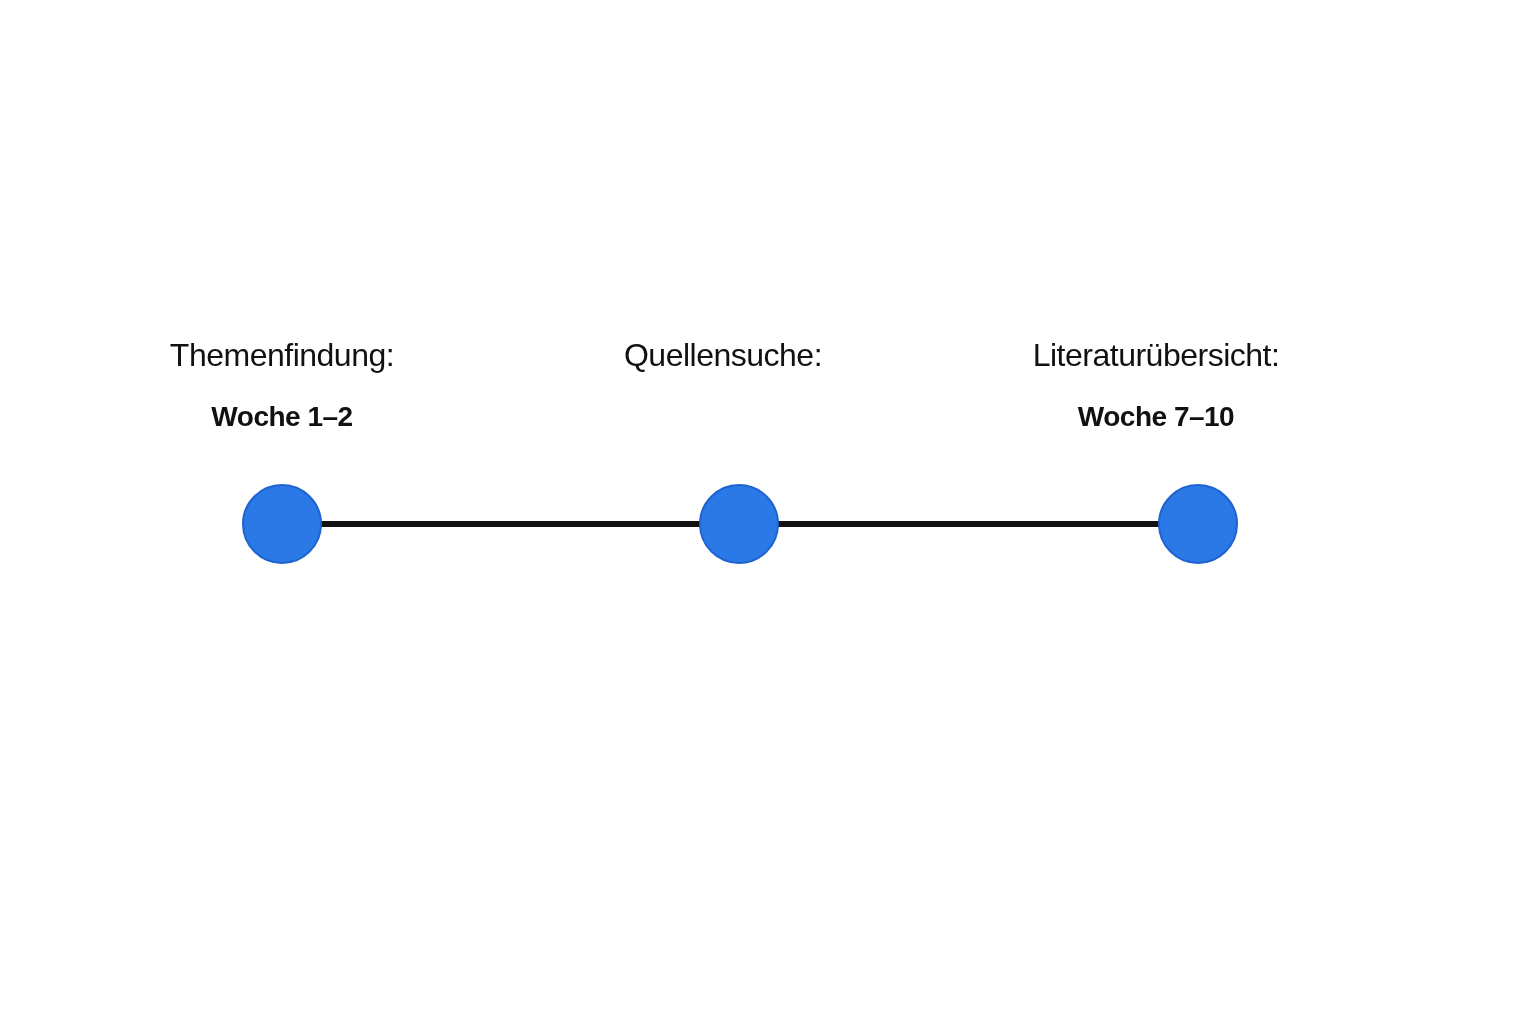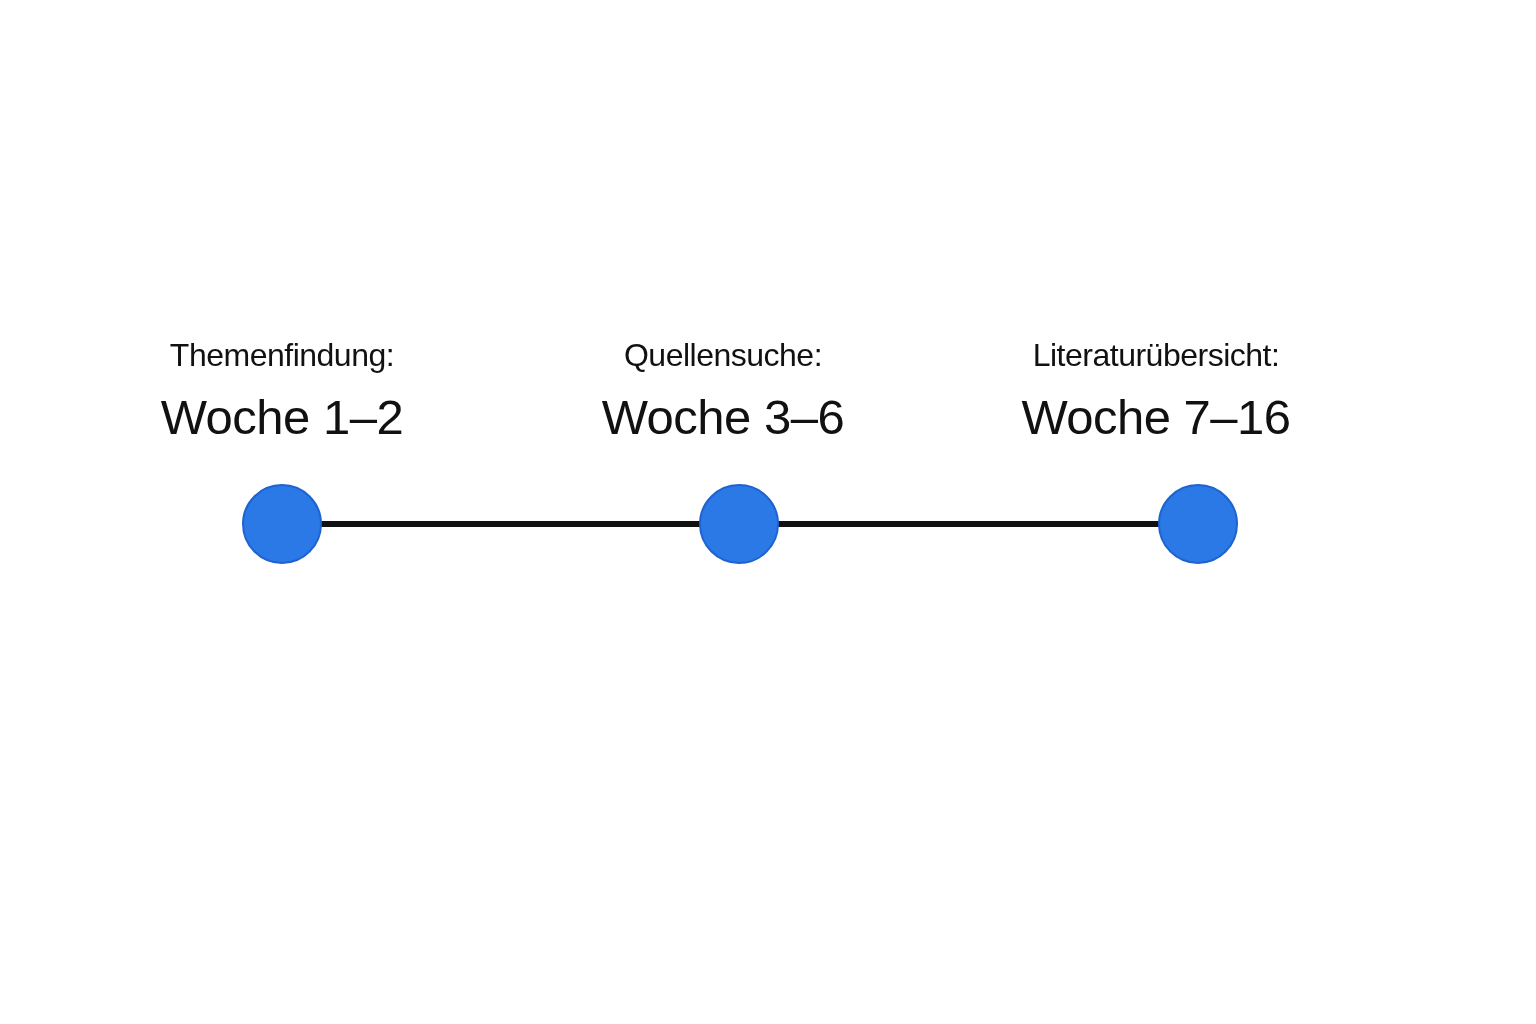--- a/index.html
+++ b/index.html
@@ -51,22 +51,22 @@
   .label.l1 { left: 463px; }
   .label.l2 { left: 896px; }
   .label .title {
     font-size: 32px;
     font-weight: 400;
     line-height: 62px;
     letter-spacing: -0.5px;
     margin-top: 28px;
   }
   .label .subtitle {
-    font-size: 49px;
-    font-weight: 400;
+    font-size: 28px;
+    font-weight: 700;
     line-height: 62px;
     letter-spacing: -0.5px;
   }
 </style>
 </head>
 <body>
 
 <div class="canvas">
 
   <div class="connector" style="background: rgb(17, 17, 17);"></div>
@@ -75,21 +75,20 @@
   <div class="node n1" style="background: rgb(43, 121, 230);"></div>
   <div class="node n2" style="background: rgb(43, 121, 230);"></div>
 
   <div class="label l0">
     <div class="title">Themenfindung:</div>
     <div class="subtitle">Woche 1–2</div>
   </div>
 
   <div class="label l1">
     <div class="title">Quellensuche:</div>
-    <div class="subtitle">Woche 3–6</div>
   </div>
 
   <div class="label l2">
     <div class="title">Literaturübersicht:</div>
-    <div class="subtitle">Woche 7–16</div>
+    <div class="subtitle">Woche 7–10</div>
   </div>
 
 </div>
 
 </body></html>

